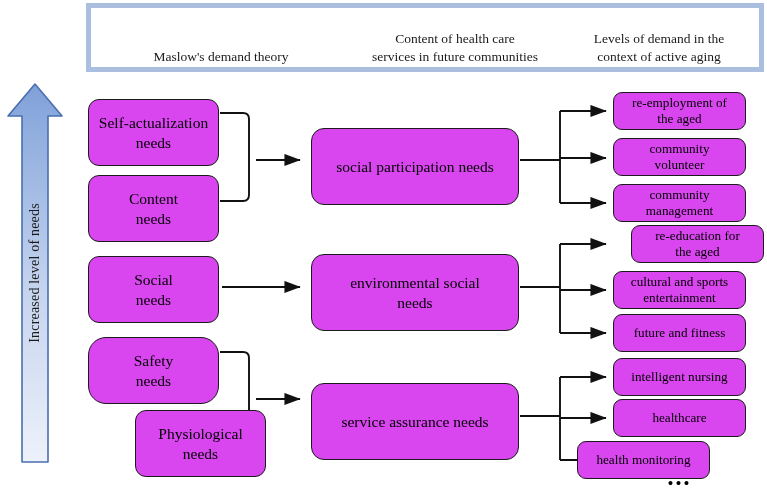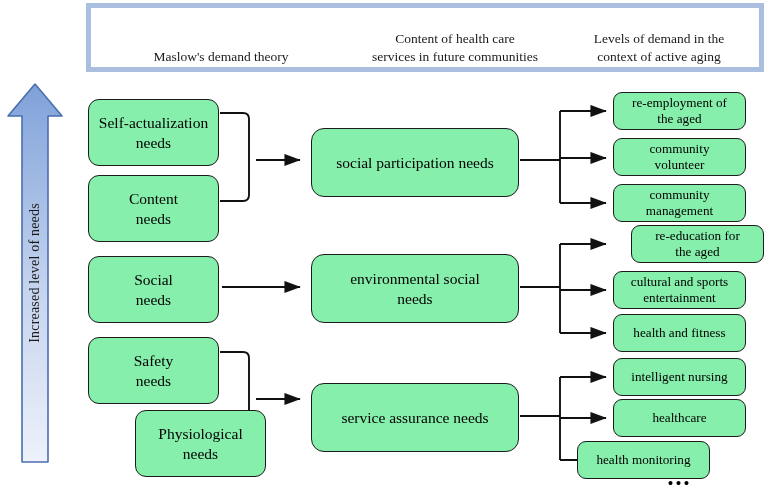--- a/index.html
+++ b/index.html
@@ -70,37 +70,37 @@
     color: #1a1a1a;
     letter-spacing: .2px;
   }
 
   
   .node {
     position: absolute;
     box-sizing: border-box;
     border: 1.6px solid #1b1b1b;
     border-radius: 11px;
-    background: #86efac;
+    background: #d946ef;
     display: flex;
     align-items: center;
     justify-content: center;
     text-align: center;
     line-height: 1.25;
     color: #000000;
   }
   .node.l-col { width: 131px; height: 67px; font-size: 15.5px; }
-  .node.m-col { width: 208px; height: 69px; font-size: 15.5px; border-radius: 13px; }
+  .node.m-col { width: 208px; height: 77px; font-size: 15.5px; border-radius: 13px; }
   .node.r-col { width: 133px; height: 38px; font-size: 13.2px; border-radius: 9px; }
 
   
   #node-self-actualization { left: 88px;  top: 99px;  }
   #node-esteem             { left: 88px;  top: 175px; }
   #node-social             { left: 88px;  top: 256px; }
-  #node-safety             { left: 88px;  top: 337px; }
+  #node-safety             { left: 88px;  top: 337px; border-radius: 18px; }
   #node-physiological      { left: 88px;  top: 410px; margin-left: 47px; }
 
   
   #node-social-participation { left: 311px; top: 128px; }
   #node-environmental        { left: 311px; top: 254px; }
   #node-service-assurance    { left: 311px; top: 383px; }
 
   
   #node-reemployment   { left: 613px; top: 92px;  }
   #node-volunteer      { left: 613px; top: 138px; }
@@ -276,21 +276,21 @@
     <span>the aged</span>
   </div>
 </div>
 <div class="node r-col two-line" id="node-cultural">
   <div>
     <span>cultural and sports</span><br>
     <span>entertainment</span>
   </div>
 </div>
 <div class="node r-col" id="node-fitness">
-  <span>health and fitness</span>
+  <span>future and fitness</span>
 </div>
 
 <div class="node r-col" id="node-nursing">
   <span>intelligent nursing</span>
 </div>
 <div class="node r-col" id="node-healthcare">
   <span>healthcare</span>
 </div>
 <div class="node r-col" id="node-monitoring">
   <span>health monitoring</span>

